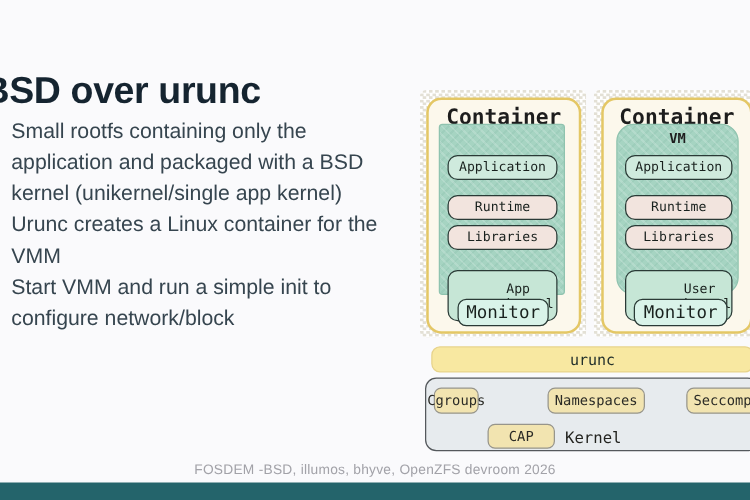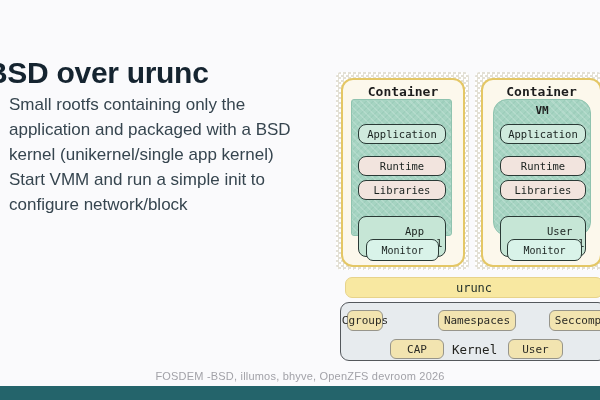--- a/index.html
+++ b/index.html
@@ -30,21 +30,21 @@
   .pattern.p1{left:336px;top:72px;width:133px;height:198px;}
   .pattern.p2{left:475px;top:72px;width:127px;height:198px;}
   .containerBox{
     position:absolute;top:78px;height:189px;box-sizing:border-box;
     background:#fcf8ec;border:2.5px solid #e4c765;border-radius:12px;
   }
   .containerBox.c1{left:341px;width:124px;}
   .containerBox.c2{left:481px;width:121px;}
   .containerTitle{
     margin-top:4px;text-align:center;
-    font-size:13px;font-weight:700;color:#1d1d1d;
+    font-size:17px;font-weight:700;color:#1d1d1d;
   }
   .sandbox{
     position:absolute;top:19px;height:137px;box-sizing:border-box;
     background:#a6d4c2;border:1px solid #8fc3af;border-radius:3px;
     background-image:
       repeating-linear-gradient(45deg, rgba(255,255,255,.16) 0 1.5px, transparent 1.5px 5px),
       repeating-linear-gradient(135deg, rgba(0,90,70,.05) 0 1.5px, transparent 1.5px 5px);
   }
   .c1 .sandbox{left:8px;width:101px;}
   .c2 .sandbox{left:10px;width:98px;border-radius:14px;}
@@ -61,21 +61,21 @@
   .c1 .layer{left:6px;width:88px;}
   .c2 .layer{left:6px;width:86px;}
   .layer.l0{top:24px;height:20px;background:#cfeadd;}
   .layer.l1{top:56px;height:20px;background:#f2e4de;}
   .layer.l2{top:80px;height:20px;background:#f2e4de;}
   .layer.l3{top:116px;height:41px;background:#c6e6d6;padding-left:46px;}
   .monitor{
     position:absolute;top:159px;height:22px;box-sizing:border-box;
     background:#d9f3e9;border:1.4px solid #2a3a36;border-radius:7px;
     display:flex;align-items:center;justify-content:center;
-    font-size:10px;color:#19211e;
+    font-size:14px;color:#19211e;
   }
   .c1 .monitor{left:23px;width:73px;}
   .c2 .monitor{left:24px;width:75px;}
   
   .uruncBar{
     position:absolute;left:345px;top:277px;width:258px;height:21px;box-sizing:border-box;
     background:#f8e8a1;border:1px solid #e7d38b;border-radius:7px;
     display:flex;align-items:center;justify-content:center;
     font-size:12px;color:#23312c;
   }
@@ -109,20 +109,21 @@
     background:#24646b;
   }
 </style>
 </head>
 <body>
 
 <h1 class="slide-title">BSD over urunc</h1>
 
 <div class="bullets">
   <p>Small rootfs containing only the application and packaged with a BSD kernel (unikernel/single app kernel)</p>
+  <p>Urunc creates a Linux container for the VMM</p>
   <p>Start VMM and run a simple init to configure network/block</p>
 </div>
 
 <div class="pattern p1"></div>
 <div class="pattern p2"></div>
 
 <div class="containerBox c1 mono">
   <div class="containerTitle">Container</div>
   <div class="sandbox">
     <div class="layer l0">Application</div>
@@ -146,17 +147,16 @@
 </div>
 
 <div class="uruncBar mono">urunc</div>
 
 <div class="kernelBox mono">
   <div class="chip cgroups">Cgroups</div>
   <div class="chip namespaces">Namespaces</div>
   <div class="chip seccomp">Seccomp</div>
   <div class="chip cap">CAP</div>
   <div class="kernelLabel">Kernel</div>
-  <div class="chip user">User</div>
 </div>
 
 <div class="footer">FOSDEM -BSD, illumos, bhyve, OpenZFS devroom 2026</div>
 <div class="bottomBar"></div>
 
 </body></html>

